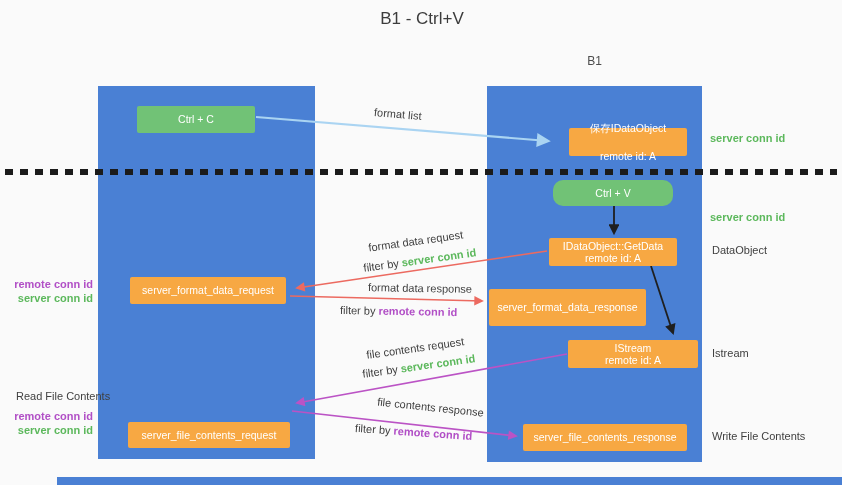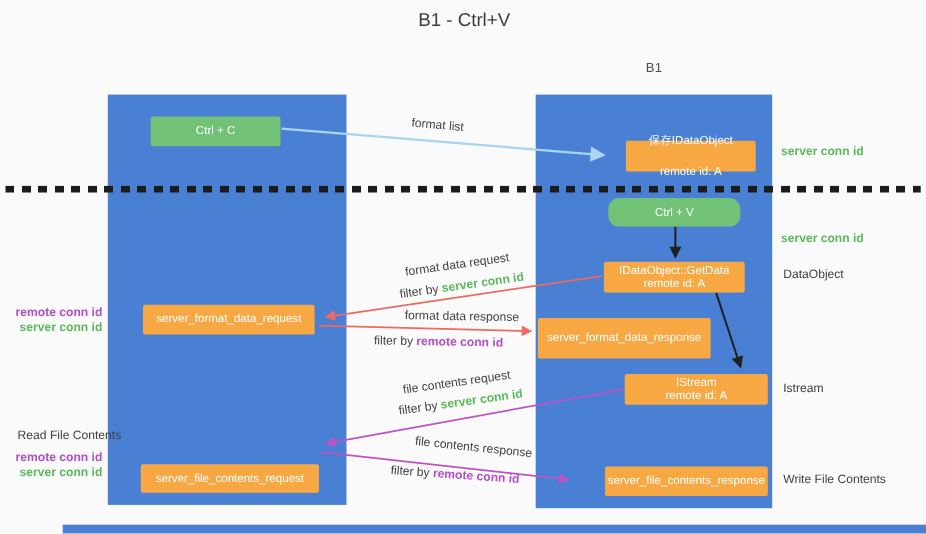--- a/index.html
+++ b/index.html
@@ -33,21 +33,21 @@
   .green{background:#71c276;}
   .orange{background:#f7a843;}
   #box-ctrl-c{left:137px;top:106px;width:118px;height:27px;}
   #box-save{left:569px;top:128px;width:118px;height:28px;gap:16px;}
   #box-ctrl-v{left:553px;top:180px;width:120px;height:26px;border-radius:10px;}
   #box-getdata{left:549px;top:238px;width:128px;height:28px;}
   #box-format-req{left:130px;top:277px;width:156px;height:27px;}
   #box-format-resp{left:489px;top:289px;width:157px;height:37px;}
   #box-istream{left:568px;top:340px;width:130px;height:28px;}
   #box-file-req{left:128px;top:393px;width:162px;height:26px;margin-top:29px;}
-  #box-file-resp{left:523px;top:424px;width:148px;height:27px;margin-left:27px;}
+  #box-file-resp{left:523px;top:424px;width:164px;height:27px;}
   
   .side{font-size:11px;line-height:13px;z-index:3;white-space:nowrap;}
   .greentx{color:#5cb85c;font-weight:bold;}
   .purpletx{color:#b14fc6;font-weight:bold;}
   .darktx{color:#3f3f3f;}
   #lbl-scid-top{left:710px;top:132px;}
   #lbl-scid-mid{left:710px;top:211px;}
   #lbl-dataobject{left:712px;top:244px;}
   #lbl-istream{left:712px;top:347px;}
   #lbl-write{left:712px;top:430px;}

